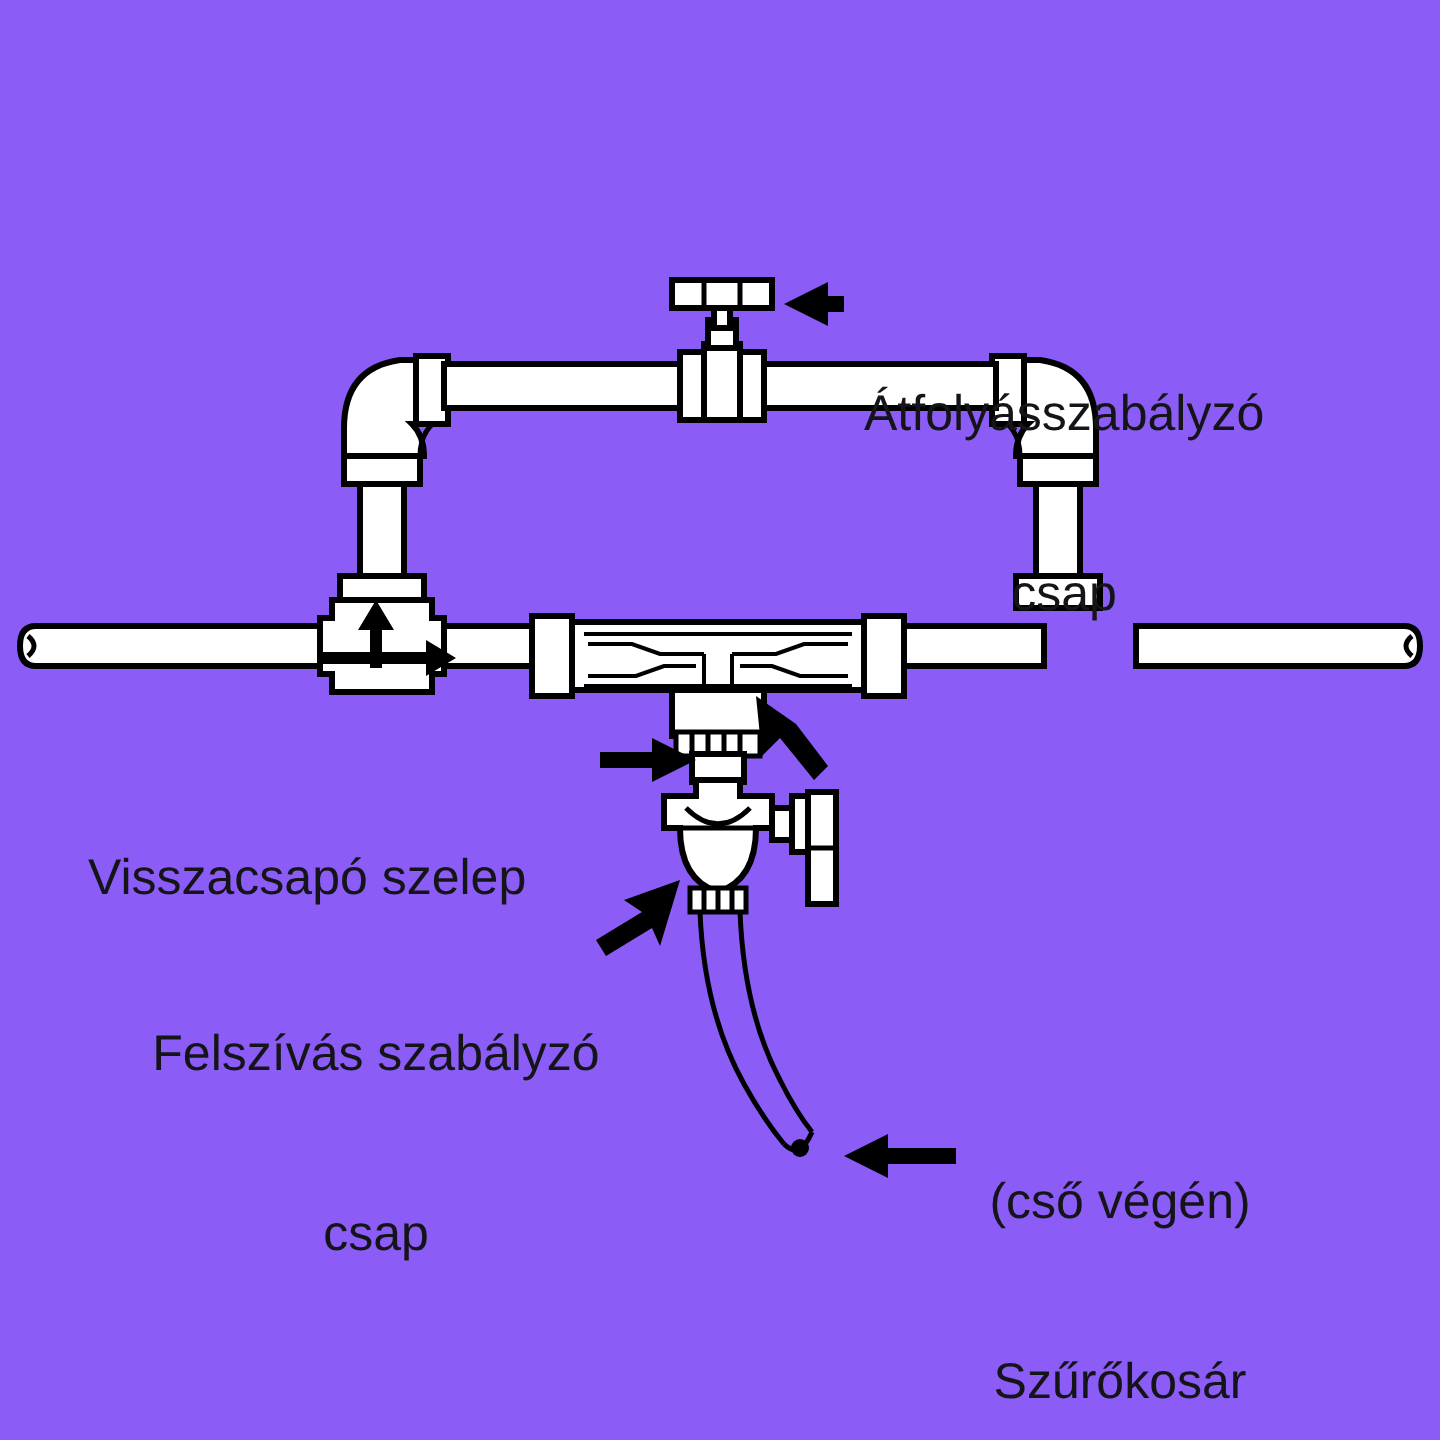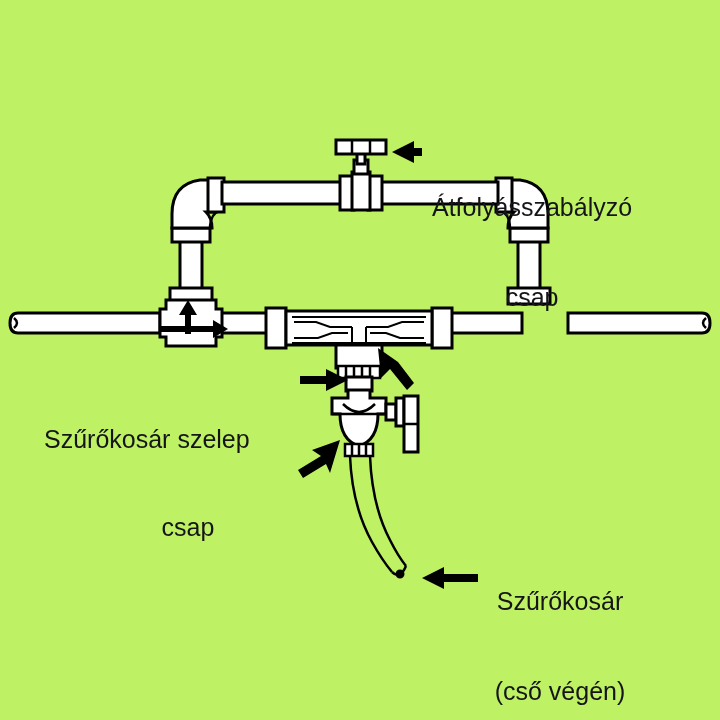--- a/index.html
+++ b/index.html
@@ -1,18 +1,18 @@
 <!DOCTYPE html>
 <html><head>
 <meta charset="utf-8">
 <style>
   html,body{margin:0;padding:0;background:#ffffff;}
   body{width:720px;height:720px;overflow:hidden;
        font-family:"Liberation Sans","DejaVu Sans",sans-serif;}
-  #stage{position:relative;width:720px;height:720px;background:#bef264;}
+  #stage{position:relative;width:720px;height:720px;background:#8b5cf6;}
   svg#diagram{position:absolute;left:0;top:0;width:720px;height:720px;display:block;}
   .lbl{position:absolute;color:#151519;font-size:25px;line-height:30px;
        white-space:pre;letter-spacing:0px;}
   .lbl.ctr{text-align:center;}
 </style>
 </head>
 <body>
 
 <div id="stage">
 
@@ -210,26 +210,27 @@
       <path d="M 422 578 L 444 567 L 444 574 L 478 574 L 478 582 L 444 582 L 444 589 Z"></path>
     </g>
   </svg>
 
   <div class="lbl" style="left:432px; top:132px;">
     <div>Átfolyásszabályzó</div>
     <div style="text-align:center;">csap</div>
   </div>
 
   <div class="lbl" style="left:44px; top:364px;">
-    <div>Szűrőkosár szelep</div>
+    <div>Visszacsapó szelep</div>
   </div>
 
 
   <div class="lbl ctr" style="left:58px; top:452px; width:260px;">
+    <div>Felszívás szabályzó</div>
     <div>csap</div>
   </div>
 
   <div class="lbl ctr" style="left:452px; top:526px; width:216px;">
+    <div>(cső végén)</div>
     <div>Szűrőkosár</div>
-    <div>(cső végén)</div>
   </div>
 
 </div>
 
 </body></html>

